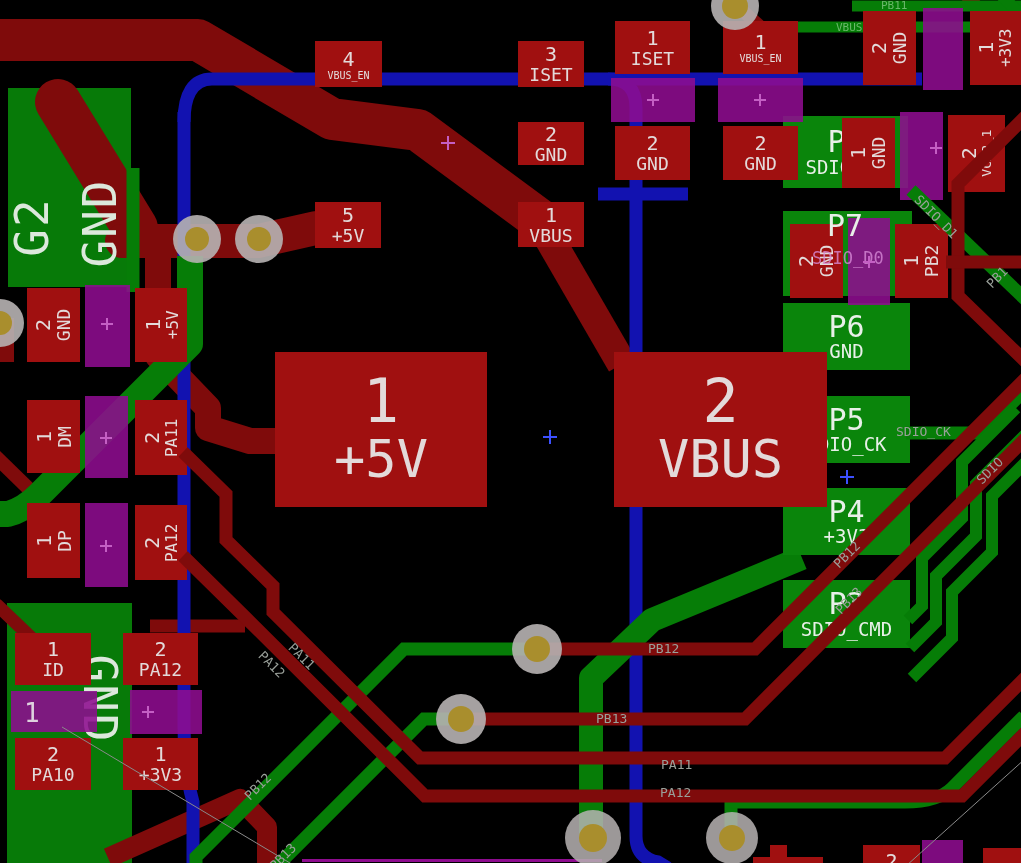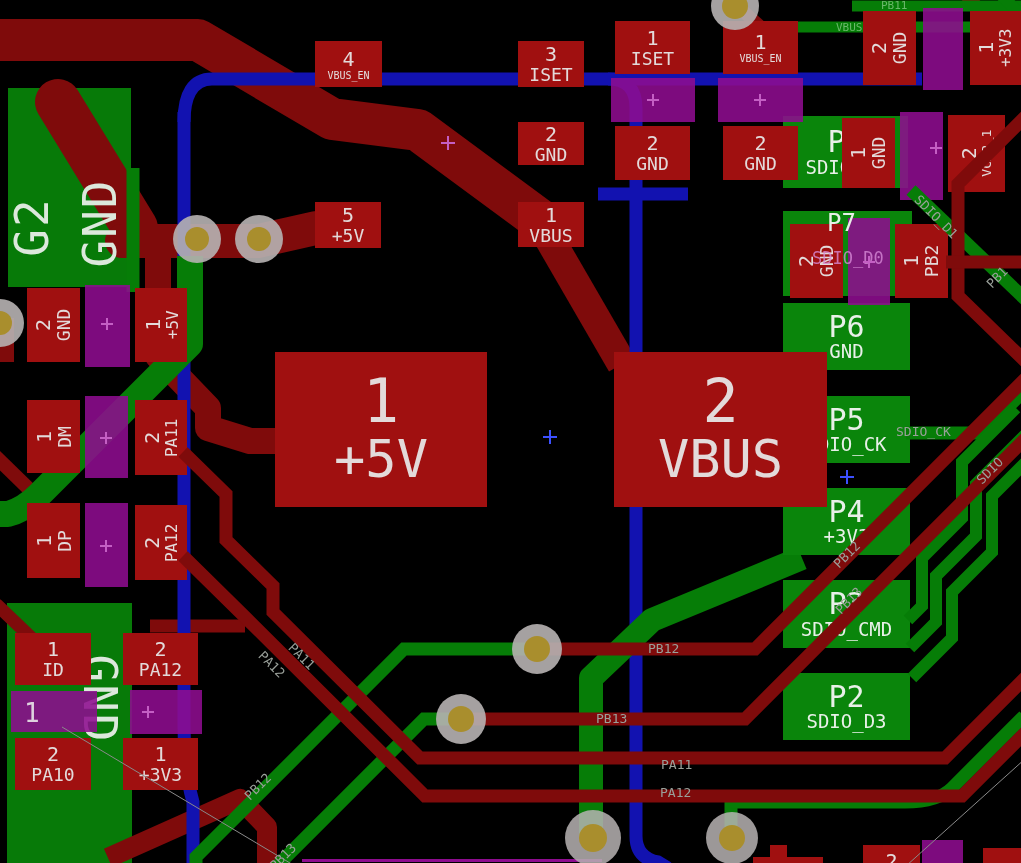--- a/index.html
+++ b/index.html
@@ -25,21 +25,21 @@
   .big .net{font-size:52px;line-height:1.1;}
   .purple{position:absolute;background:var(--purple);opacity:.88;z-index:4;}
   .ztext{position:absolute;color:var(--zone_text);z-index:2;font-size:46px;letter-spacing:2px;}
   .rotm90{transform:rotate(-90deg);transform-origin:center;}
   .rot90{transform:rotate(90deg);transform-origin:center;}
   .netlbl{position:absolute;color:var(--label_gray);font-size:13px;z-index:7;white-space:nowrap;}
   .greenlbl{color:var(--label_green);font-size:11px;}
   .ghost{color:rgba(216,140,216,.78);}
   .r45{transform:rotate(45deg);transform-origin:left top;}
   .rm45{transform:rotate(-45deg);transform-origin:left bottom;}
-  .ptop{position:absolute;z-index:6;color:var(--green_pad_text);font-size:24px;line-height:1;}
+  .ptop{position:absolute;z-index:6;color:var(--green_pad_text);font-size:30px;line-height:1;}
   .marker1{position:absolute;z-index:6;color:#ded2de;font-size:26px;}
   path,line{fill:none;}
   .tr{stroke:var(--trace_red);}
   .tg{stroke:var(--trace_green);}
   .tb{stroke:var(--trace_blue);}
   .rats{stroke:var(--ratsnest);stroke-width:1;}
   .crossP{stroke:var(--cross_purple);stroke-width:2;}
   .crossB{stroke:var(--cross_blue);stroke-width:2;}
 </style>
 </head>
@@ -96,24 +96,20 @@
     <span class="pnum">P5</span>
     <span class="pnet">SDIO_CK</span>
   </div>
   <div class="gpad" style="left:783px;top:488px;width:127px;height:67px;">
     <span class="pnum">P4</span>
     <span class="pnet">+3V3</span>
   </div>
   <div class="gpad" style="left:783px;top:580px;width:127px;height:68px;">
     <span class="pnum">P3</span>
     <span class="pnet">SDIO_CMD</span>
-  </div>
-  <div class="gpad" style="left:783px;top:673px;width:127px;height:67px;">
-    <span class="pnum">P2</span>
-    <span class="pnet">SDIO_D3</span>
   </div>
 
   <div class="rpad small" style="left:315px;top:41px;width:67px;height:46px;">
     <span class="num">4</span>
       <span class="net">VBUS_EN</span>
   </div>
   <div class="rpad" style="left:518px;top:41px;width:66px;height:46px;">
     <span class="num">3</span>
       <span class="net">ISET</span>
   </div>

